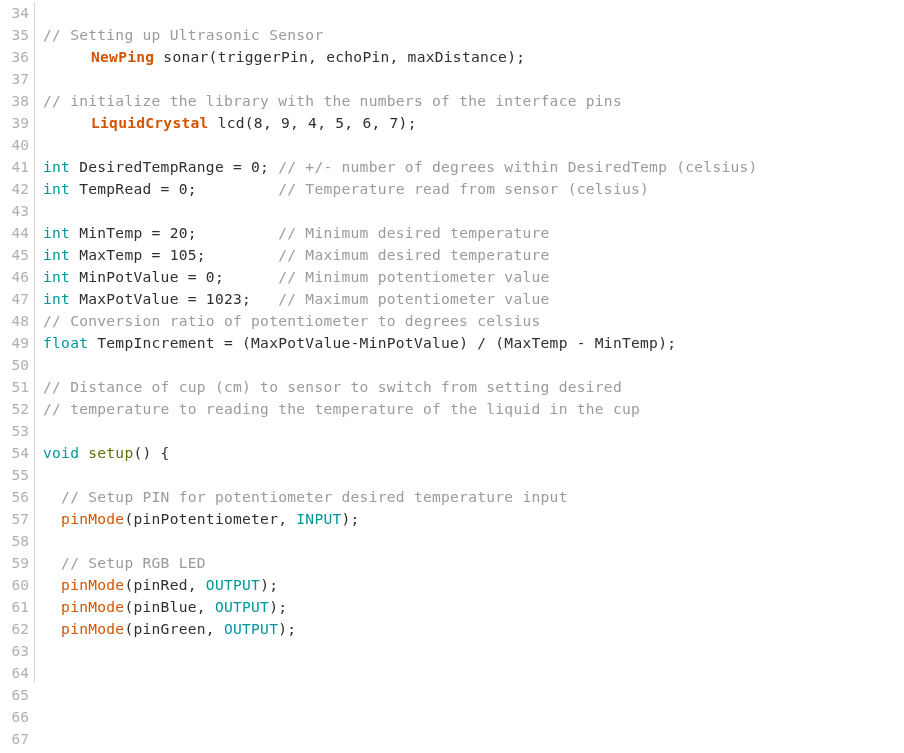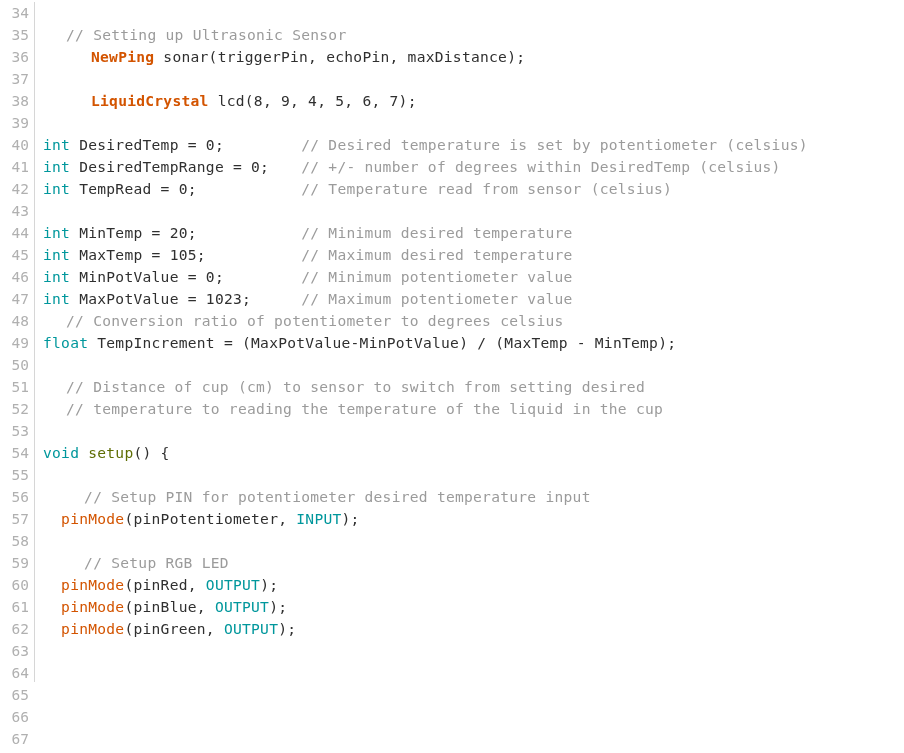--- a/index.html
+++ b/index.html
@@ -62,21 +62,21 @@
   #code .line {
     height: 22px;
     line-height: 22px;
     font-size: 14.6px;
     white-space: pre;
     color: #2f2f2f;
     letter-spacing: 0.26px;
   }
 
   
-  .tok-comment  { color: #9b9b9b; margin-left: 23px; }
+  .tok-comment  { color: #9b9b9b; }
   .tok-type     { color: #00979c; }              
   .tok-lib      { color: #d35400; font-weight: bold; padding-left: 48px; }  
   .tok-func     { color: #d35400; }              
   .tok-setup    { color: #5e6d03; }              
   .tok-const    { color: #00979c; margin-top: 13px; }              
   .tok-plain    { color: #2f2f2f; }
 </style>
 </head>
 <body>
 
@@ -119,23 +119,23 @@
       <div class="ln">67</div>
     </div>
 
   <div id="sep"></div>
 
   <div id="code">
       <div class="line">&nbsp;</div>
       <div class="line"><span class="tok-comment">// Setting up Ultrasonic Sensor</span></div>
       <div class="line"><span class="tok-lib">NewPing</span><span class="tok-plain"> sonar(triggerPin, echoPin, maxDistance);</span></div>
       <div class="line">&nbsp;</div>
+      <div class="line"><span class="tok-comment">// initialize the library with the numbers of the interface pins</span></div>
       <div class="line"><span class="tok-lib">LiquidCrystal</span><span class="tok-plain"> lcd(8, 9, 4, 5, 6, 7);</span></div>
       <div class="line">&nbsp;</div>
-      <div class="line"><span class="tok-type">int</span><span class="tok-plain"> DesiredTemp = 0;      </span><span class="tok-comment">// Desired temperature is set by potentiometer (celsius)</span></div>
       <div class="line"><span class="tok-type">int</span><span class="tok-plain"> DesiredTempRange = 0; </span><span class="tok-comment">// +/- number of degrees within DesiredTemp (celsius)</span></div>
       <div class="line"><span class="tok-type">int</span><span class="tok-plain"> TempRead = 0;         </span><span class="tok-comment">// Temperature read from sensor (celsius)</span></div>
       <div class="line">&nbsp;</div>
       <div class="line"><span class="tok-type">int</span><span class="tok-plain"> MinTemp = 20;         </span><span class="tok-comment">// Minimum desired temperature</span></div>
       <div class="line"><span class="tok-type">int</span><span class="tok-plain"> MaxTemp = 105;        </span><span class="tok-comment">// Maximum desired temperature</span></div>
       <div class="line"><span class="tok-type">int</span><span class="tok-plain"> MinPotValue = 0;      </span><span class="tok-comment">// Minimum potentiometer value</span></div>
       <div class="line"><span class="tok-type">int</span><span class="tok-plain"> MaxPotValue = 1023;   </span><span class="tok-comment">// Maximum potentiometer value</span></div>
       <div class="line"><span class="tok-comment">// Conversion ratio of potentiometer to degrees celsius</span></div>
       <div class="line"><span class="tok-type">float</span><span class="tok-plain"> TempIncrement = (MaxPotValue-MinPotValue) / (MaxTemp - MinTemp);</span></div>
       <div class="line">&nbsp;</div>

